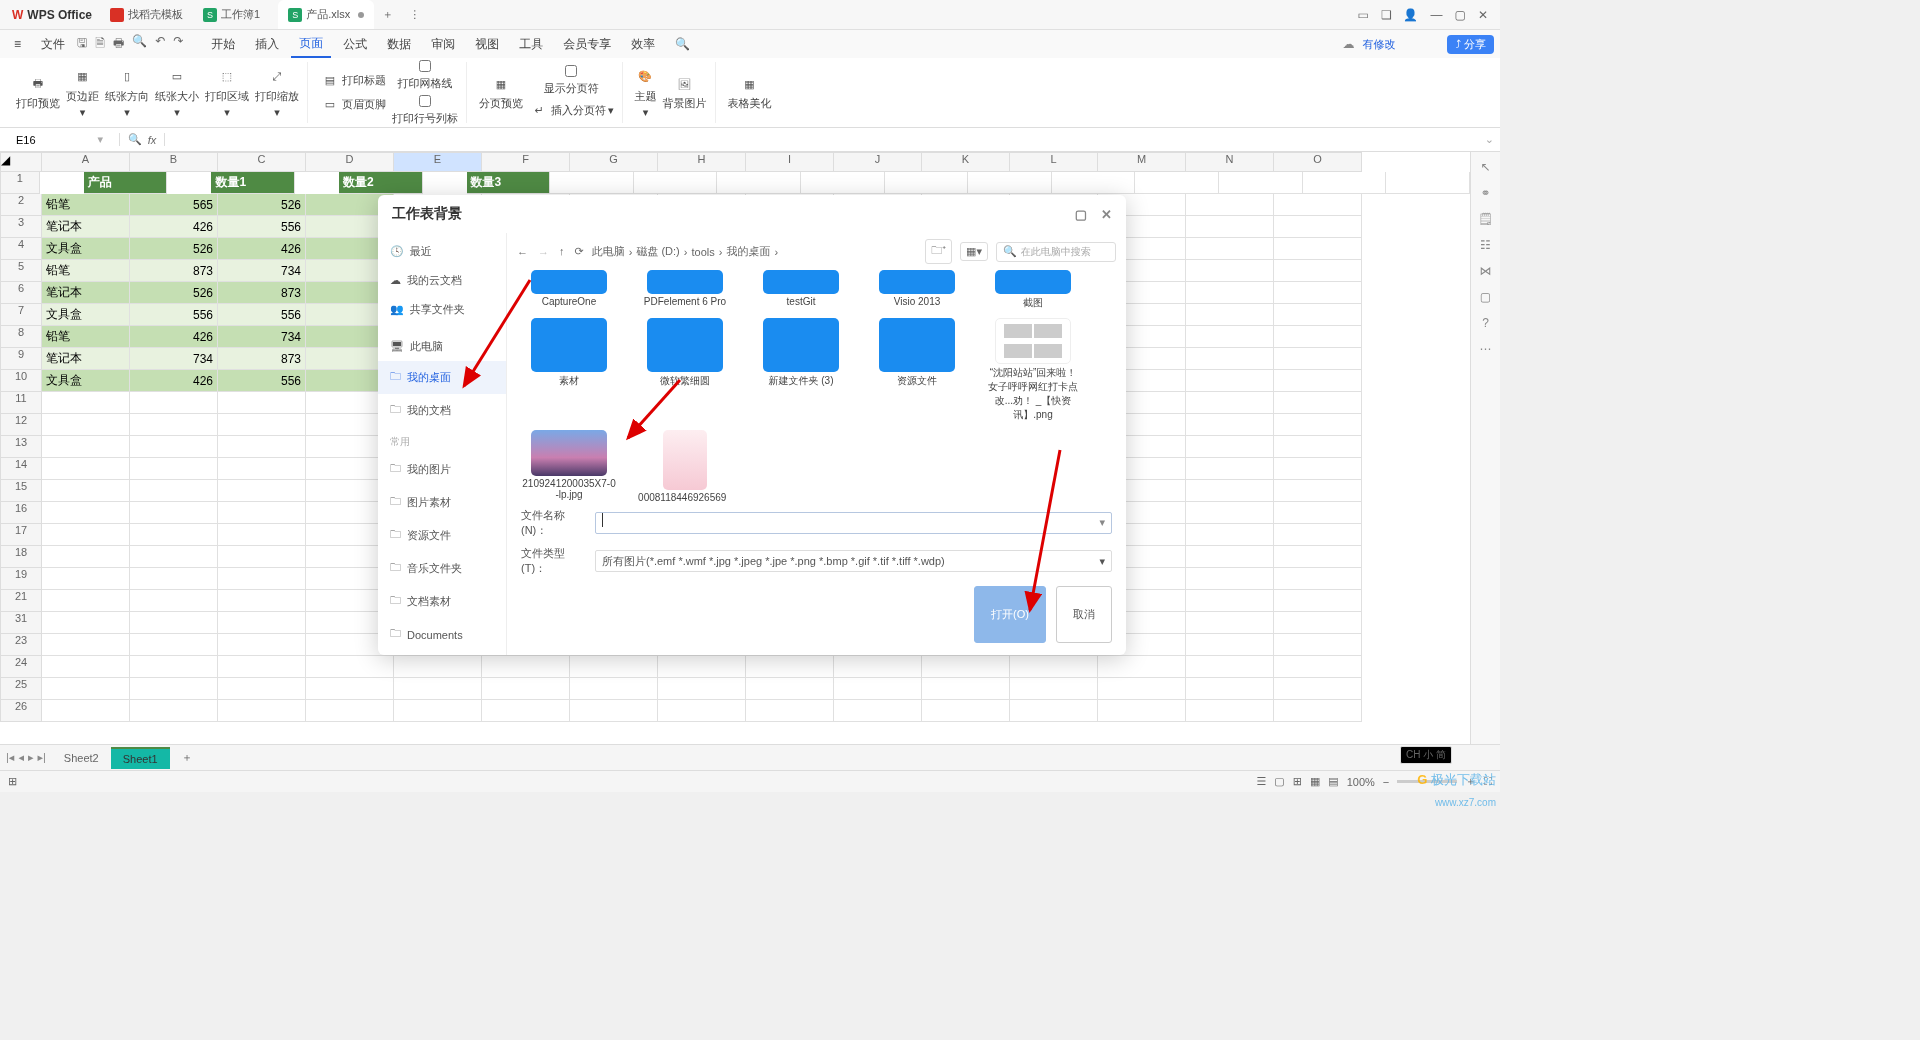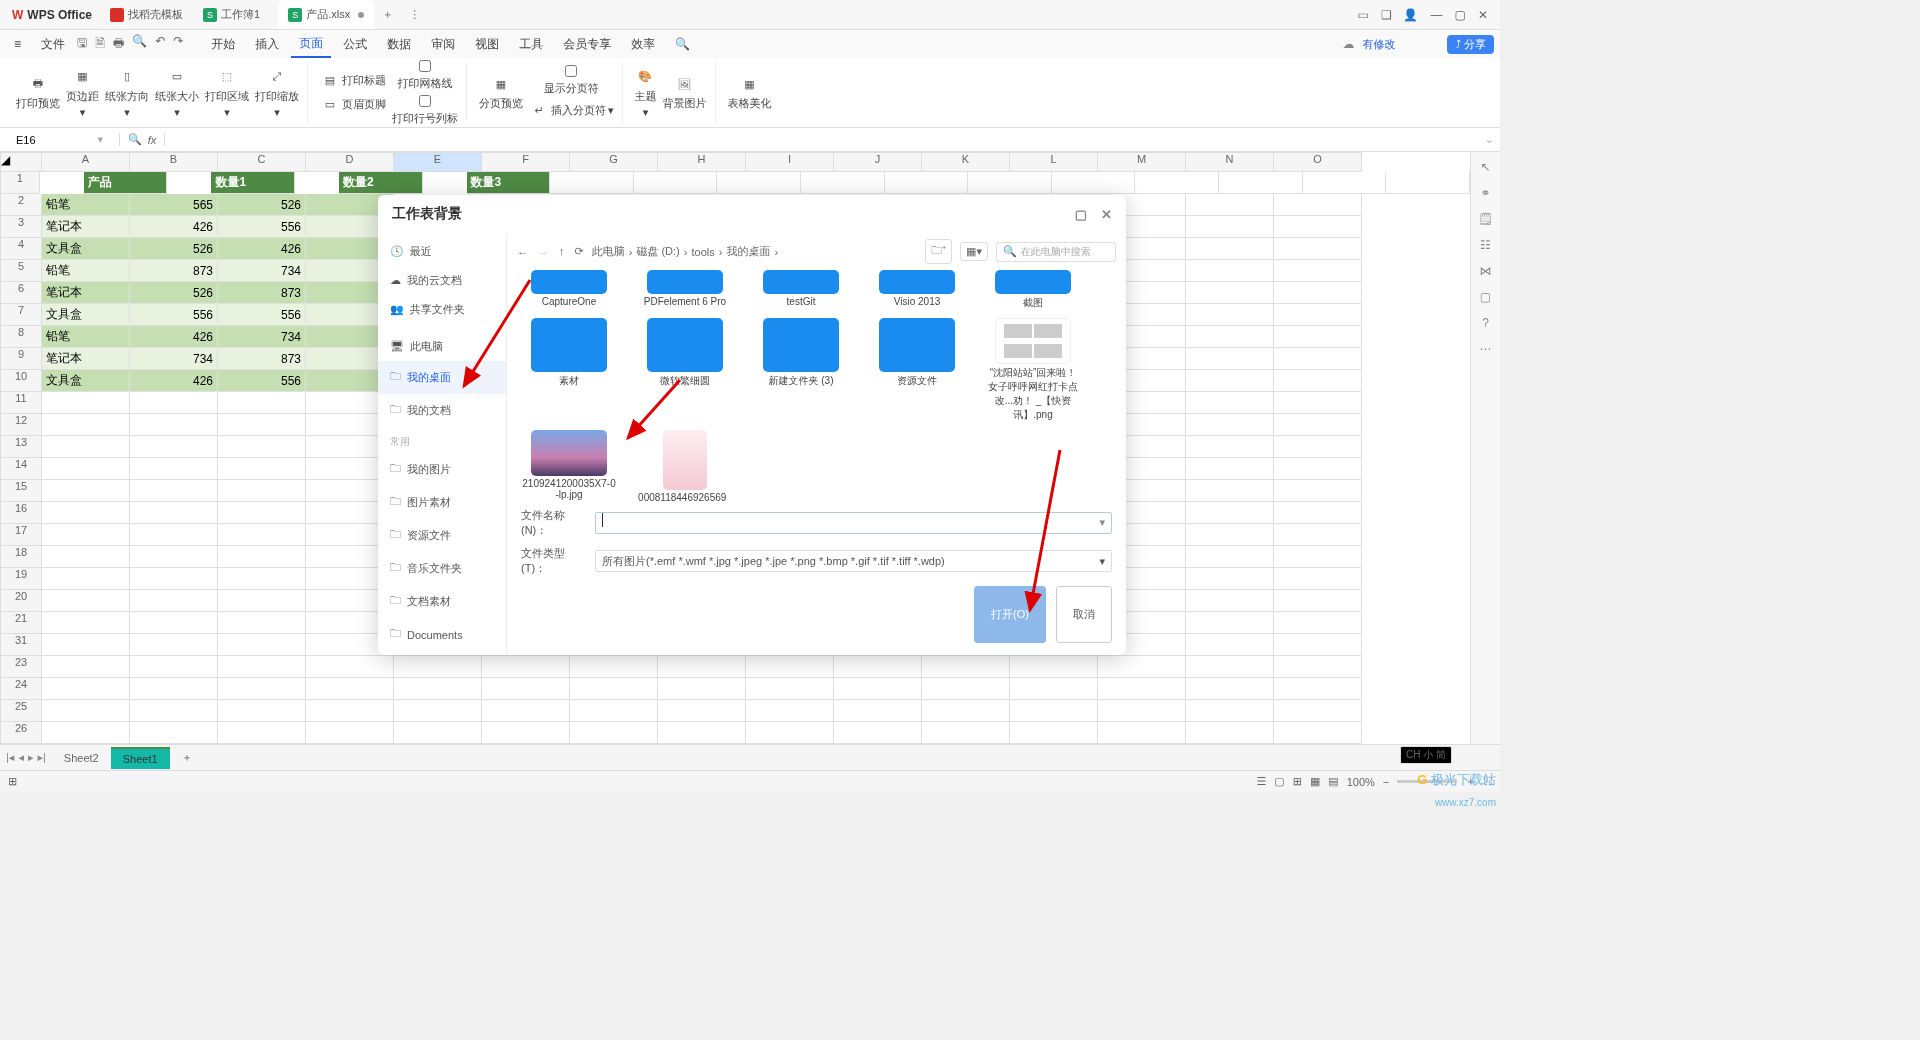--- a/index.html
+++ b/index.html
@@ -644,38 +644,20 @@
           <div class="cell"></div>
           <div class="cell"></div>
           <div class="cell"></div>
           <div class="cell"></div>
           <div class="cell"></div>
           <div class="cell"></div>
           <div class="cell"></div>
           <div class="cell"></div>
         </div>
         <div class="row">
-          <div class="rowhead">20</div>
-          <div class="cell"></div>
-          <div class="cell"></div>
-          <div class="cell"></div>
-          <div class="cell"></div>
-          <div class="cell"></div>
-          <div class="cell"></div>
-          <div class="cell"></div>
-          <div class="cell"></div>
-          <div class="cell"></div>
-          <div class="cell"></div>
-          <div class="cell"></div>
-          <div class="cell"></div>
-          <div class="cell"></div>
-          <div class="cell"></div>
-          <div class="cell"></div>
-        </div>
-        <div class="row">
           <div class="rowhead">21</div>
           <div class="cell"></div>
           <div class="cell"></div>
           <div class="cell"></div>
           <div class="cell"></div>
           <div class="cell"></div>
           <div class="cell"></div>
           <div class="cell"></div>
           <div class="cell"></div>
           <div class="cell"></div>

